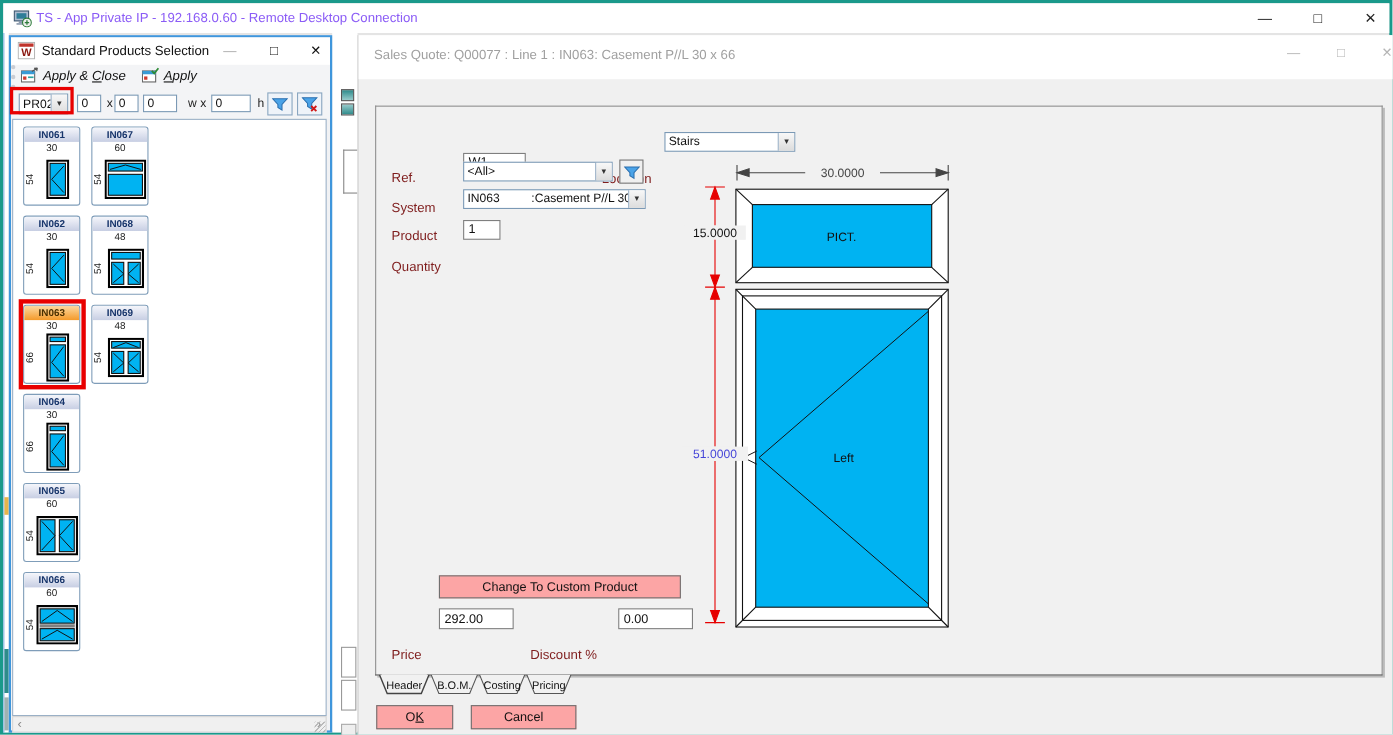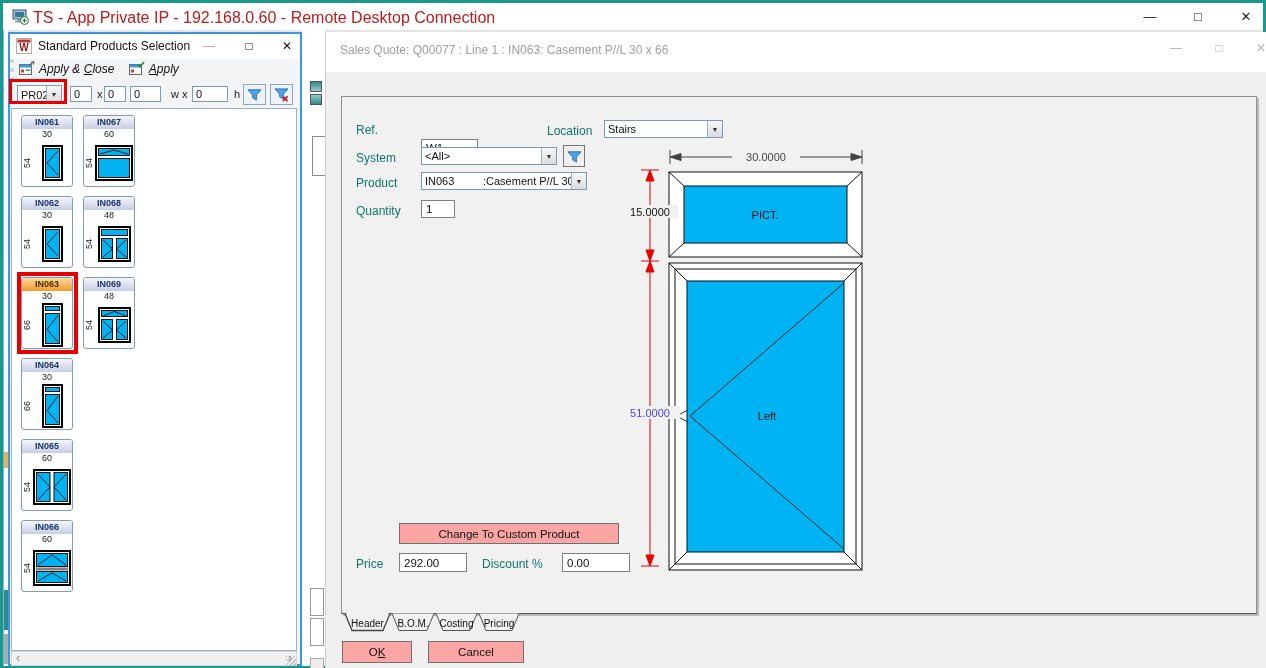--- a/index.html
+++ b/index.html
@@ -1,21 +1,21 @@
 <!DOCTYPE html>
 <html><head>
 <meta charset="utf-8">
 <style>
   *{margin:0;padding:0;box-sizing:border-box;font-family:"Liberation Sans",sans-serif;}
   html,body{width:1266px;height:668px;overflow:hidden;}
   .abs{position:absolute;}
   #screen{position:relative;width:1266px;height:668px;background:#e4e4e4;border:3px solid #1a998b;}
   
   #rdp-titlebar{left:0;top:0;width:1260px;height:27px;background:#fff;}
-  #rdp-title{left:30px;top:6px;font-size:16px;color:#b91c1c;white-space:nowrap;}
+  #rdp-title{left:30px;top:6px;font-size:12px;color:#8b5cf6;white-space:nowrap;}
   .rdp-ctl{top:4px;width:30px;height:19px;text-align:center;font-size:13px;color:#222;line-height:19px;}
   
   .sliver{background:#fff;}
   
   #prod-dialog{left:5px;top:29px;width:294px;height:634px;background:#f1f2f4;border:2px solid #3f96dc;}
   #prod-titlebar{left:0;top:0;width:290px;height:25px;background:#fff;}
   #prod-title{left:28px;top:5px;font-size:12px;color:#111;white-space:nowrap;}
   .dlg-ctl{top:3px;width:26px;height:18px;text-align:center;font-size:12px;line-height:18px;color:#111;}
   #prod-toolbar{left:0;top:25px;width:290px;height:22px;background:#f3f4f6;border-left:4px dotted #c9cdd4;}
   .tb-btn{display:inline-flex;align-items:center;gap:4px;height:20px;padding:0 5px;font-size:12px;color:#111;font-style:italic;}
@@ -38,21 +38,21 @@
   #hscroll{left:1px;top:617px;width:286px;height:15px;background:#f0f0f0;border:1px solid #d5d5d5;display:flex;justify-content:space-between;align-items:center;padding:0 4px;}
   .scroll-arrow{font-size:12px;color:#8a8a8a;line-height:13px;}
   #grip{left:276px;top:622px;width:10px;height:10px;background:repeating-linear-gradient(135deg,#bbb 0 1px,transparent 1px 3px);}
   .annot{border:3px solid #e80000;z-index:60;pointer-events:none;}
   
   #sales-win{left:322px;top:29px;width:941px;height:639px;background:#f0f0f0;border-left:1px solid #cfcfcf;}
   #sales-titlebar{left:0;top:0;width:941px;height:40px;background:#fff;}
   #sales-title{left:14px;top:11px;font-size:12px;color:#a0a0a0;white-space:nowrap;}
   .sales-ctl{top:6px;width:34px;height:20px;text-align:center;font-size:12px;color:#b5b5b5;line-height:20px;}
   #sales-panel{left:15px;top:64px;width:916px;height:518px;background:#f1f1f1;border:1px solid #8f8f8f;border-bottom:none;box-shadow:2px 2px 0 rgba(90,90,90,.35);}
-  .flabel{font-size:12px;color:#0f766e;white-space:nowrap;}
+  .flabel{font-size:12px;color:#7f1d1d;white-space:nowrap;margin-top:31px;}
   .field{background:#fff;border:1px solid #7f7f7f;font-size:11.5px;color:#111;padding:1px 4px;}
   .btn{background:#fca5a5;border:1px solid #707070;font-size:11.5px;color:#111;text-align:center;}
   #tabs-svg text{font-size:10px;fill:#111;}
   svg text{font-family:"Liberation Sans",sans-serif;}
 </style>
 </head>
 <body>
 
 <div id="screen">
 

